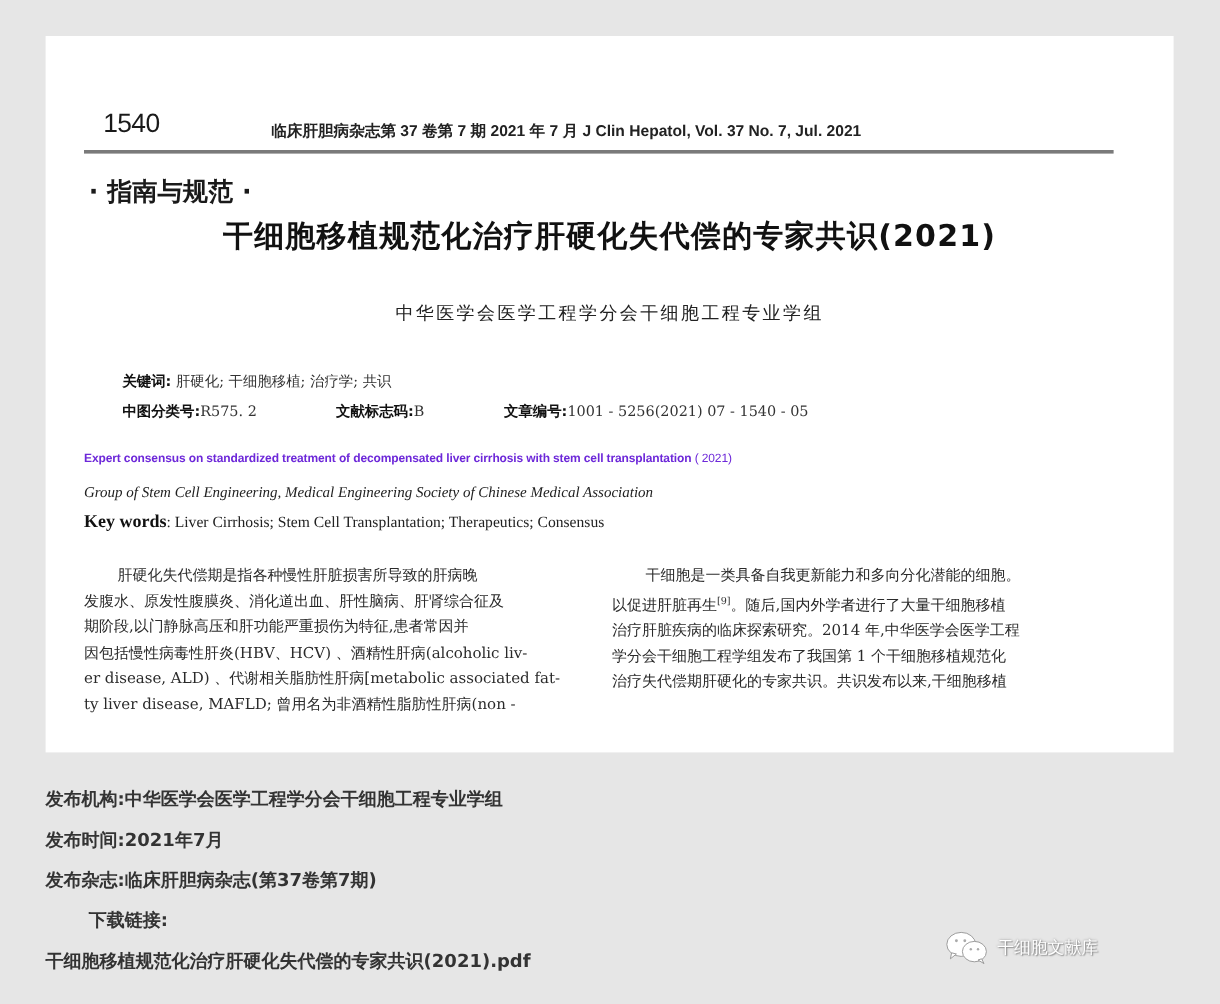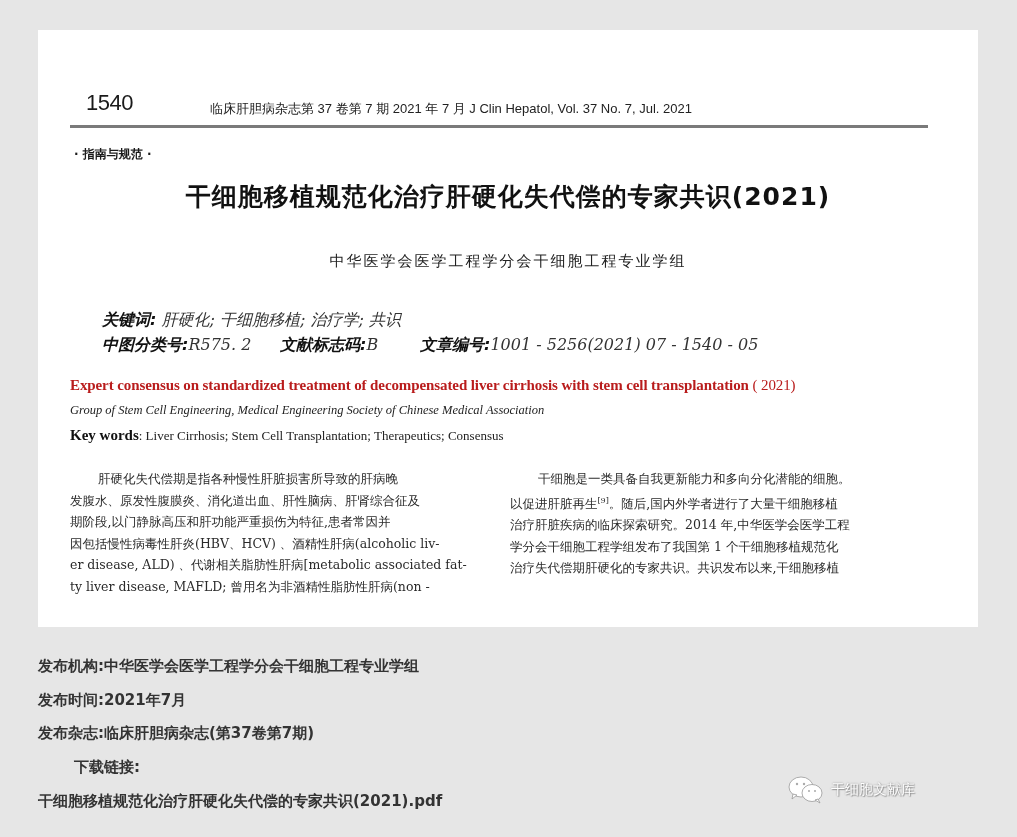--- a/index.html
+++ b/index.html
@@ -20,57 +20,57 @@
   .running-head {
     position: absolute; left: 48px; top: 60px;
     width: 842px; height: 30px;
   }
   .page-number {
     position: absolute; left: 0; top: 0;
     font-family: "Liberation Sans", sans-serif;
     font-size: 22px; color: #1a1a1a; letter-spacing: -0.5px;
   }
   .journal-line {
-    position: absolute; left: 124px; top: 10px;
+    position: absolute; left: 140px; top: 10px;
     font-family: "Liberation Sans", sans-serif;
-    font-size: 13px; color: #222; white-space: nowrap;
+    font-size: 13px; color: #222; white-space: nowrap; font-weight: bold;
   }
   .head-rule {
     position: absolute; left: 32px; top: 95px;
     width: 858px; height: 3px; background: #7a7a7a;
   }
   .column-label {
     position: absolute; left: 36px; top: 116px;
-    font-size: 12px; font-weight: bold; color: #1a1a1a;
+    font-size: 21px; font-weight: bold; color: #1a1a1a;
   }
   .main-title {
     position: absolute; left: 0; top: 150px; width: 940px;
     text-align: center;
     font-size: 25px; font-weight: bold; color: #111;
     letter-spacing: 1px;
   }
   .authors-cn {
     position: absolute; left: 0; top: 222px; width: 940px;
     text-align: center;
     font-family: "DejaVu Serif", serif;
     font-size: 15px; color: #222; letter-spacing: 2px;
   }
   .meta-line {
     position: absolute; left: 64px;
     font-family: "DejaVu Serif", serif;
-    font-size: 16px; color: #333; white-space: nowrap; font-style: italic;
+    font-size: 12px; color: #333; white-space: nowrap;
   }
   .meta-line b { color: #111; font-family: "DejaVu Sans", sans-serif; }
   .meta-kw { top: 280px; }
   .meta-class { top: 305px; }
   .meta-class span.seg { position: absolute; top: 0; white-space: nowrap; }
   .en-title {
     position: absolute; left: 32px; top: 347px;
-    font-family: Liberation Serif, serif;
-    font-size: 15px; font-weight: bold; color: #b91c1c; white-space: nowrap;
+    font-family: Liberation Sans, sans-serif;
+    font-size: 10px; font-weight: bold; color: #6d28d9; white-space: nowrap;
     letter-spacing: -0.1px;
   }
   .en-title .year { font-weight: normal; }
   .en-authors {
     position: absolute; left: 32px; top: 373px;
     font-family: "Liberation Serif", serif;
     font-style: italic; font-size: 12.5px; color: #222; white-space: nowrap;
   }
   .en-keywords {
     position: absolute; left: 32px; top: 397px;

